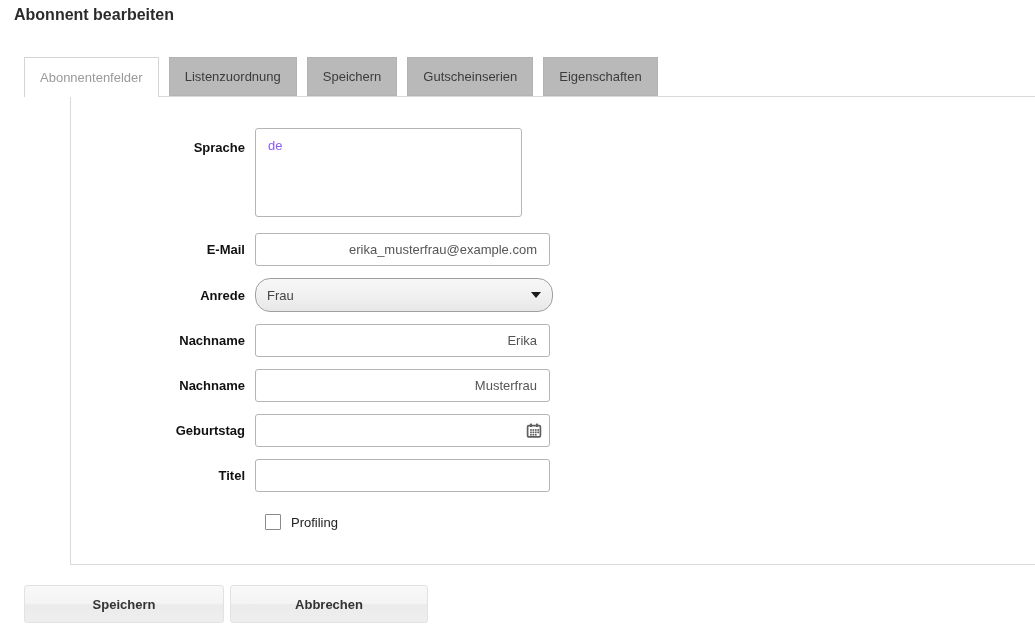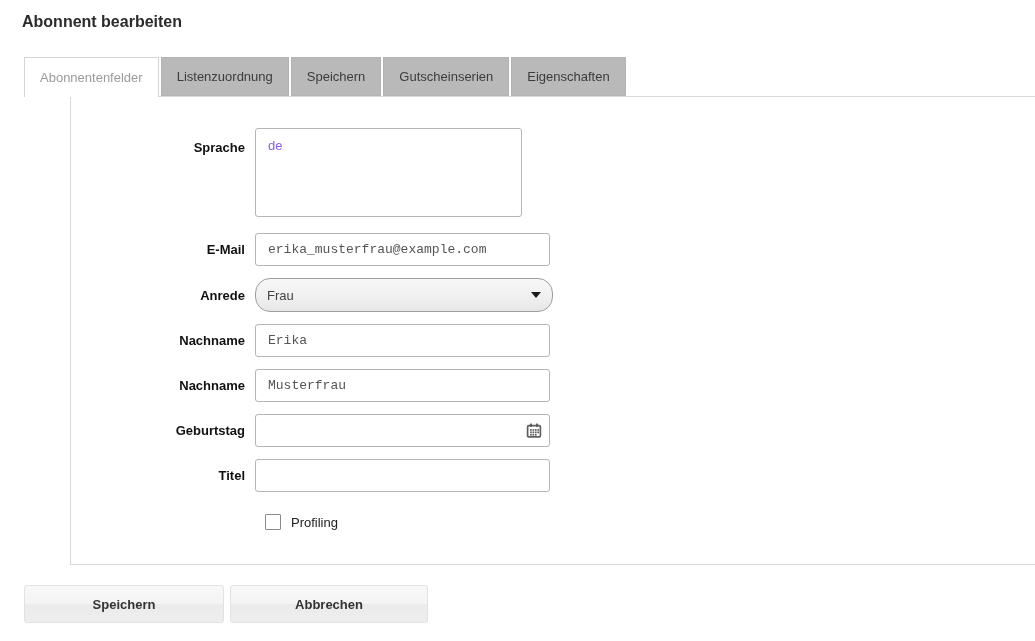--- a/index.html
+++ b/index.html
@@ -5,28 +5,29 @@
   * { margin: 0; padding: 0; box-sizing: border-box; }
   html, body { background: #ffffff; }
   body {
     width: 1035px; height: 641px;
     font-family: "Liberation Sans", "DejaVu Sans", sans-serif;
     position: relative;
     overflow: hidden;
     color: #333;
   }
   .page-title {
-    position: absolute; left: 14px; top: 13px;
-    font-size: 16px; font-weight: bold; color: #2b2b2b; margin-left: 8px;
+    position: absolute; left: 14px; top: 6px;
+    font-size: 16px; font-weight: bold; color: #2b2b2b;
   }
   
   .tabs {
     position: absolute; left: 24px; top: 57px;
     display: flex; align-items: flex-end;
     z-index: 3;
+    gap: 8px;
   }
   .tab {
     height: 39px; line-height: 38px;
     padding: 0 15px;
     margin-right: 2px;
     font-size: 13px;
     background: #b9b9b9;
     border: 1px solid #b3b3b3;
     color: #3c3c3c;
     cursor: pointer;
@@ -66,23 +67,24 @@
     flex: 0 0 auto;
   }
   .control-wrap { width: 295px; position: relative; flex: 0 0 auto; }
   .text-input {
     width: 295px; height: 33px;
     border: 1px solid #b5b5b5;
     border-radius: 3px;
     padding: 0 12px;
     font-size: 13px;
     color: #555555;
-    font-family: Liberation Mono, monospace;
+    font-family: Liberation Sans, sans-serif;
     background: #ffffff;
     outline: none;
+    text-align: right;
   }
   .text-input.with-icon { padding-right: 32px; }
   textarea.lang-area {
     width: 267px; height: 89px;
     border: 1px solid #b5b5b5;
     border-radius: 3px;
     padding: 9px 12px;
     font-size: 13px;
     color: #8b5cf6;
     font-family: inherit;

